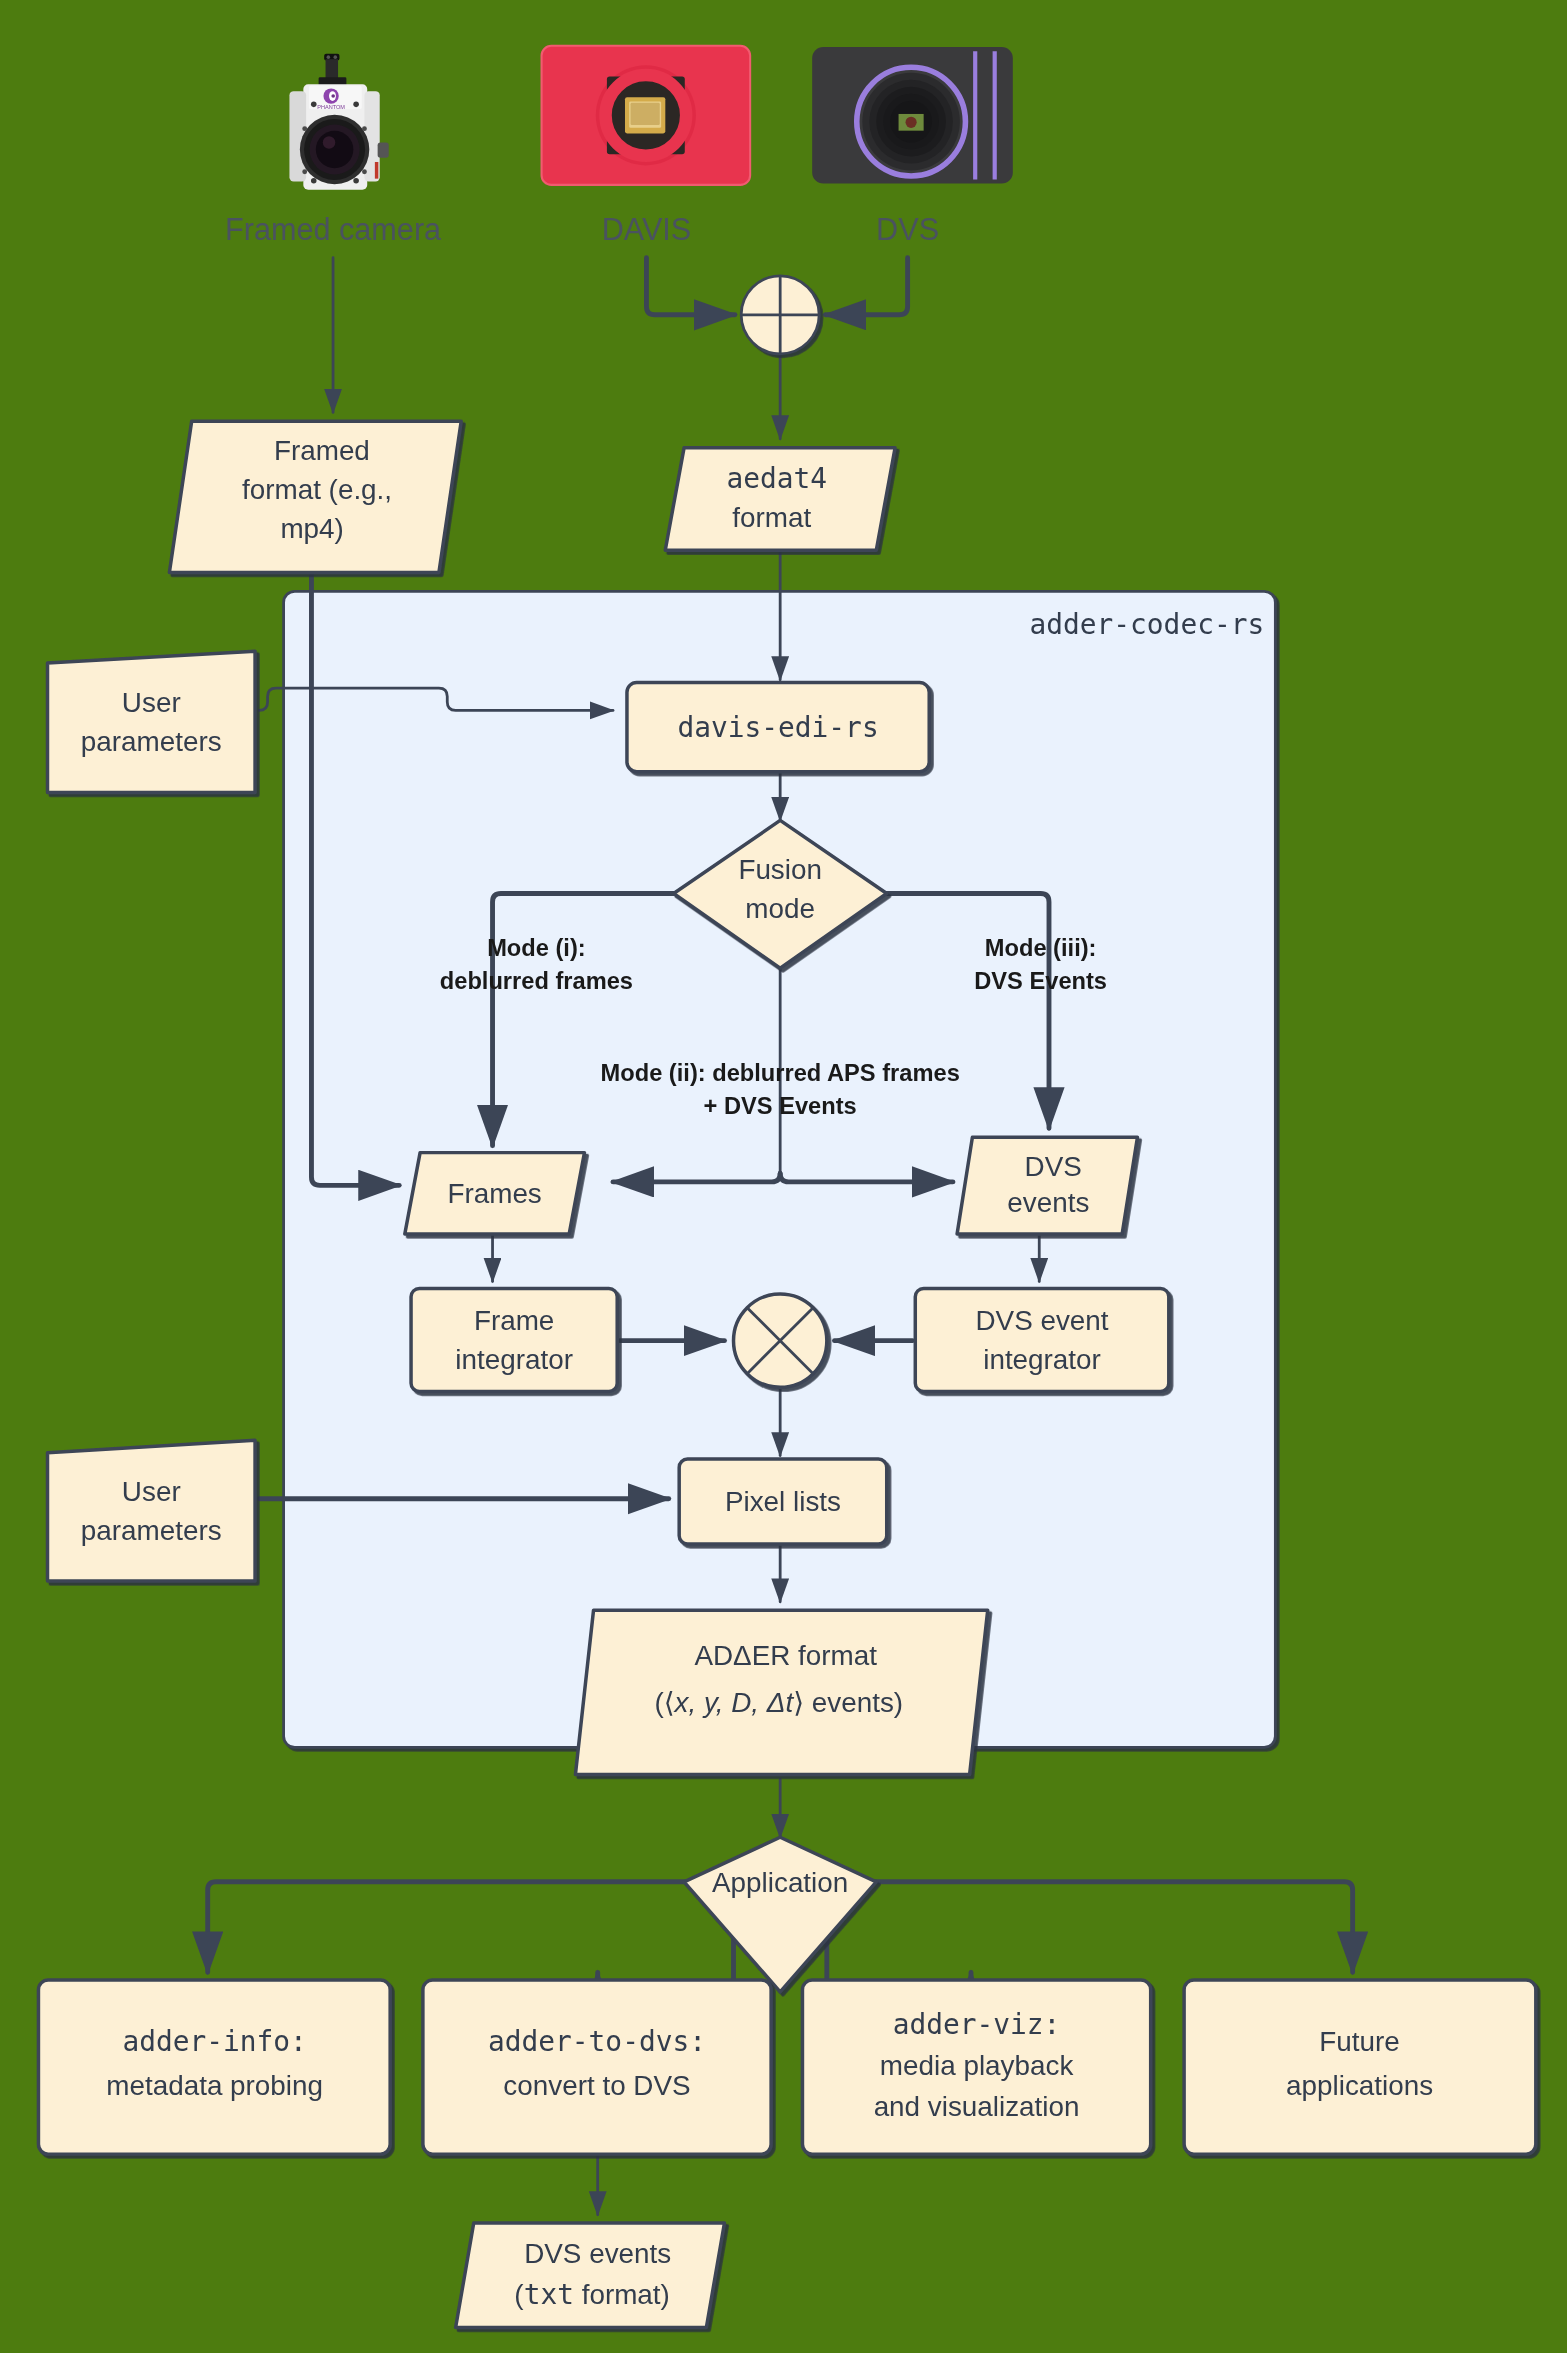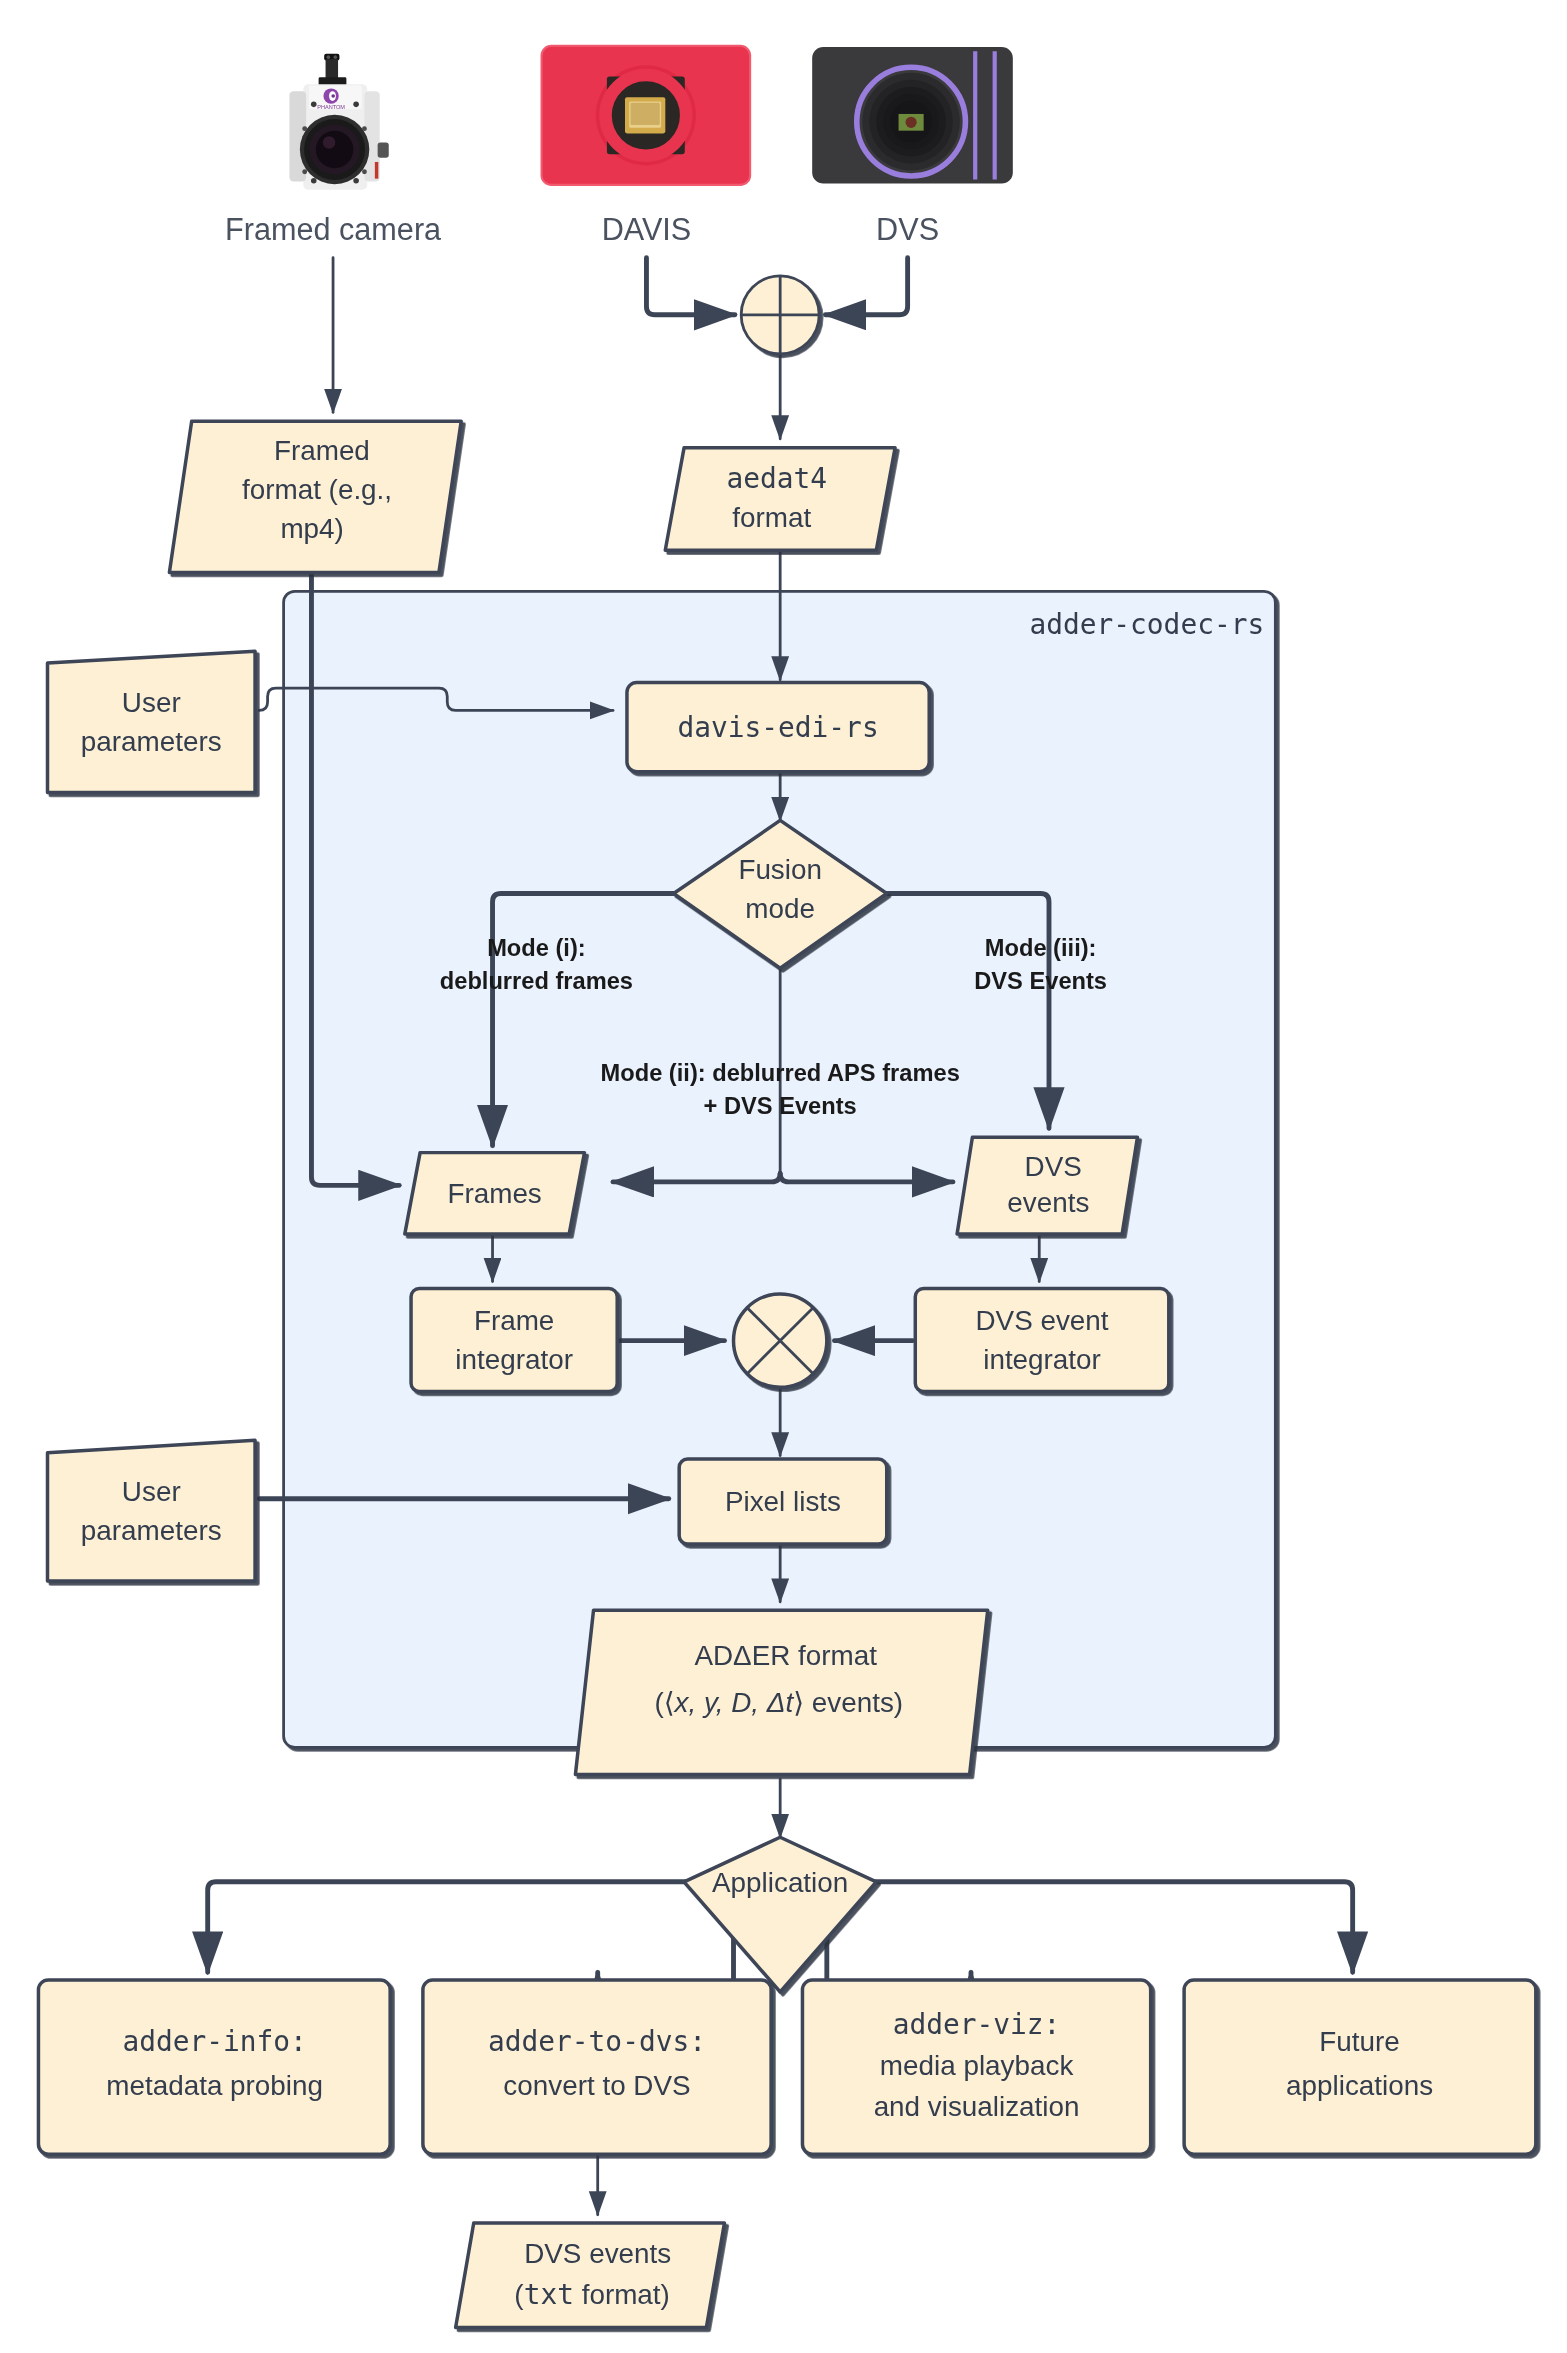--- a/index.html
+++ b/index.html
@@ -1,16 +1,16 @@
 <!DOCTYPE html>
 <html style="font-size:11px"><head>
 <meta charset="utf-8">
 <style>
   html,body{margin:0;padding:0;background:#000;}
-  #stage{position:relative;width:1568px;height:2354px;background:#ffffff;overflow:hidden;}
+  #stage{position:relative;width:1568px;height:2354px;background:#4d7c0f;overflow:hidden;}
   svg{position:absolute;left:0;top:0;width:1568px;height:2354px;}
   .camimg{position:absolute;}
   text{font-family:"Liberation Sans","DejaVu Sans",sans-serif;}
   .mono{font-family:"DejaVu Sans Mono","Liberation Mono",monospace;}
   .nodeTxt{font-size:40px;fill:#333d4d;}
   .modeTxt{font-size:34px;fill:#1a1a1a;font-weight:bold;}
   .camLbl{font-size:44px;fill:#4a5260;}
   .pkgLbl{font-size:40px;fill:#333d4d;}
 </style>
 </head>

